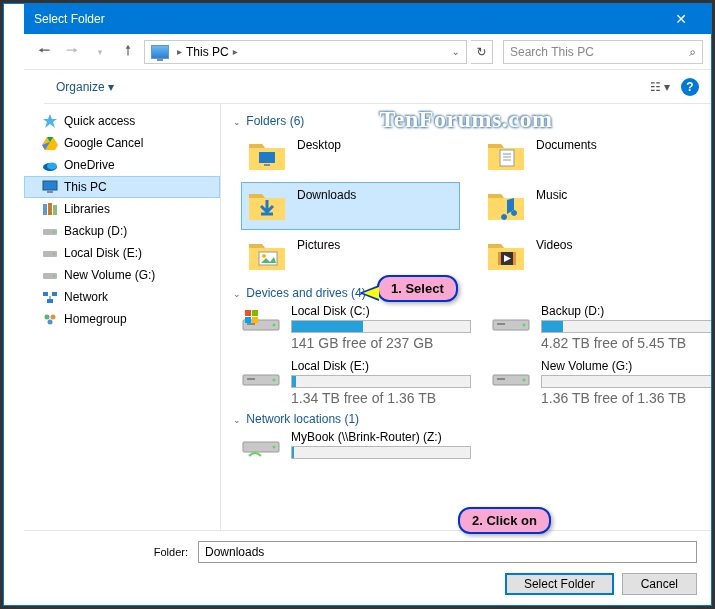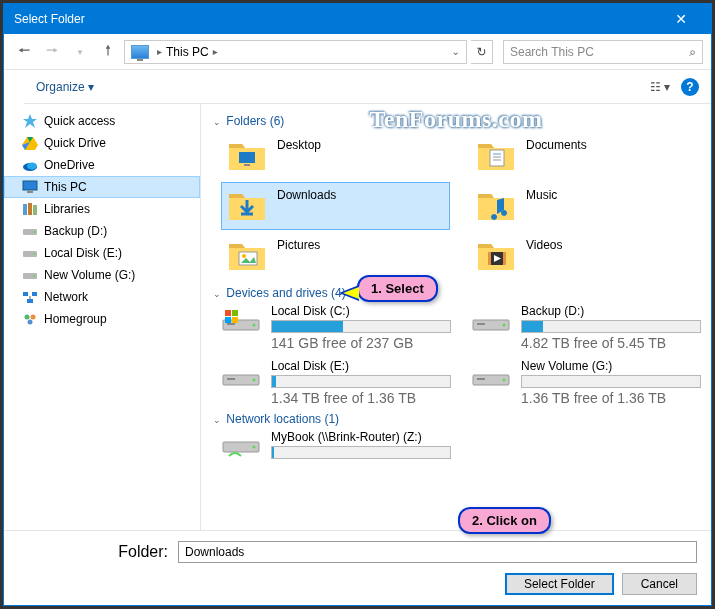--- a/index.html
+++ b/index.html
@@ -1,17 +1,17 @@
 <!DOCTYPE html>
 <html><head>
 <meta charset="utf-8">
 <style>
 * { box-sizing: border-box; margin: 0; padding: 0; font-family: "Segoe UI", Arial, sans-serif; }
 body { background: #333; padding: 3px; }
-.window { width: 709px; height: 603px; background: #fff; border: 1px solid #0078d7; display: flex; flex-direction: column; }
+.window { width: 709px; height: 603px; background: #fff; border: 1px solid #0078d7; display: flex; flex-direction: column; padding-left: 20px; }
 .titlebar { background: #0078d7; color: #fff; height: 30px; display: flex; align-items: center; padding: 0 10px; font-size: 12px; }
 .titlebar .title { flex: 1; }
 .titlebar .close { width: 40px; text-align: center; font-size: 14px; cursor: pointer; }
 .navbar { height: 36px; display: flex; align-items: center; padding: 4px 8px; border-bottom: 1px solid #e5e5e5; gap: 4px; }
 .navbtn { width: 24px; height: 24px; display: flex; align-items: center; justify-content: center; color: #606060; cursor: pointer; font-size: 14px; }
 .navbtn.disabled { color: #bbb; }
 .pcicon { width: 18px; height: 14px; background: linear-gradient(#6cb8f0,#2980d9); border: 1px solid #5a9bd4; position: relative; margin-right: 4px; }
 .pcicon::after { content:""; position:absolute; bottom:-3px; left:5px; width:6px; height:2px; background:#888; }
 .breadcrumb { flex: 1; height: 24px; border: 1px solid #ccc; display: flex; align-items: center; padding: 0 6px; font-size: 12px; gap: 4px; }
 .breadcrumb .arrow { color: #666; font-size: 10px; }
@@ -38,21 +38,21 @@
 .drives-grid { display: grid; grid-template-columns: 1fr 1fr; gap: 8px 20px; padding-left: 8px; }
 .drive-item { display: flex; gap: 10px; cursor: pointer; }
 .drive-icon { width: 40px; height: 30px; flex-shrink: 0; }
 .drive-info { flex: 1; }
 .drive-name { font-size: 12px; margin-bottom: 2px; }
 .drive-bar { width: 180px; height: 13px; border: 1px solid #b8b8b8; background: #f0f0f0; margin-bottom: 2px; position: relative; }
 .drive-fill { height: 100%; background: #26a0da; }
 .drive-free { font-size: 14px; color: #6a6a6a; }
 .footer { border-top: 1px solid #e5e5e5; padding: 10px 14px; position: relative; }
 .folder-row { display: flex; align-items: center; gap: 10px; margin-bottom: 10px; }
-.folder-label { font-size: 16px; width: 150px; text-align: right; }
+.folder-label { font-size: 11px; width: 150px; text-align: right; }
 .folder-input { flex: 1; height: 22px; border: 1px solid #999; padding: 0 6px; font-size: 12px; }
 .btn-row { display: flex; justify-content: flex-end; gap: 8px; }
 .btn { height: 22px; padding: 0 18px; font-size: 12px; border: 1px solid #adadad; background: #e1e1e1; cursor: pointer; }
 .btn.primary { border: 2px solid #0078d7; padding: 0 17px; }
 .watermark { position: absolute; top: 2px; left: 50%; transform: translateX(-50%); font-size: 24px; font-weight: bold; color: #fff; text-shadow: 0 0 3px #4a7ba6, 1px 1px 2px #4a7ba6, -1px -1px 2px #4a7ba6; opacity: 0.85; pointer-events: none; letter-spacing: 0.5px; font-family: Georgia, serif; z-index: 10; }
 .callout { position: absolute; background: #f9a8d4; border: 2px solid #0033cc; border-radius: 12px; padding: 4px 12px; font-size: 13px; font-weight: bold; color: #000; box-shadow: 2px 2px 4px rgba(0,0,0,0.3); z-index: 5; white-space: nowrap; }
 .callout::before { content:""; position:absolute; width:0; height:0; }
 .callout1 { top: 92px; left: 135px; }
 .callout1::before { left:-20px; top:8px; border-top:8px solid transparent; border-bottom:8px solid transparent; border-right:20px solid #0033cc; }
 .callout1::after { content:""; position:absolute; left:-16px; top:10px; border-top:6px solid transparent; border-bottom:6px solid transparent; border-right:16px solid #ffff00; }
@@ -100,21 +100,21 @@
             <polygon points="8,1 10,6 15,6 11,9 13,15 8,11 3,15 5,9 1,6 6,6" fill="#4fb3e8"></polygon>
           </svg>
           <span>Quick access</span>
         </div>
         <div class="sb-item">
           <svg class="sb-icon" viewBox="0 0 16 16">
             <polygon points="5,2 11,2 16,10 13,15 3,15 0,10" fill="#fbbc04"></polygon>
             <polygon points="5,2 11,2 8,7" fill="#0f9d58"></polygon>
             <polygon points="0,10 3,15 8,7" fill="#4285f4"></polygon>
           </svg>
-          <span>Quick Drive</span>
+          <span>Google Cancel</span>
         </div>
         <div class="sb-item">
           <svg class="sb-icon" viewBox="0 0 16 16">
             <ellipse cx="8" cy="10" rx="7" ry="4" fill="#0364b8"></ellipse>
             <ellipse cx="10" cy="9" rx="5" ry="3.5" fill="#28a8ea"></ellipse>
           </svg>
           <span>OneDrive</span>
         </div>
         <div class="sb-item sel">
           <svg class="sb-icon" viewBox="0 0 16 16">

